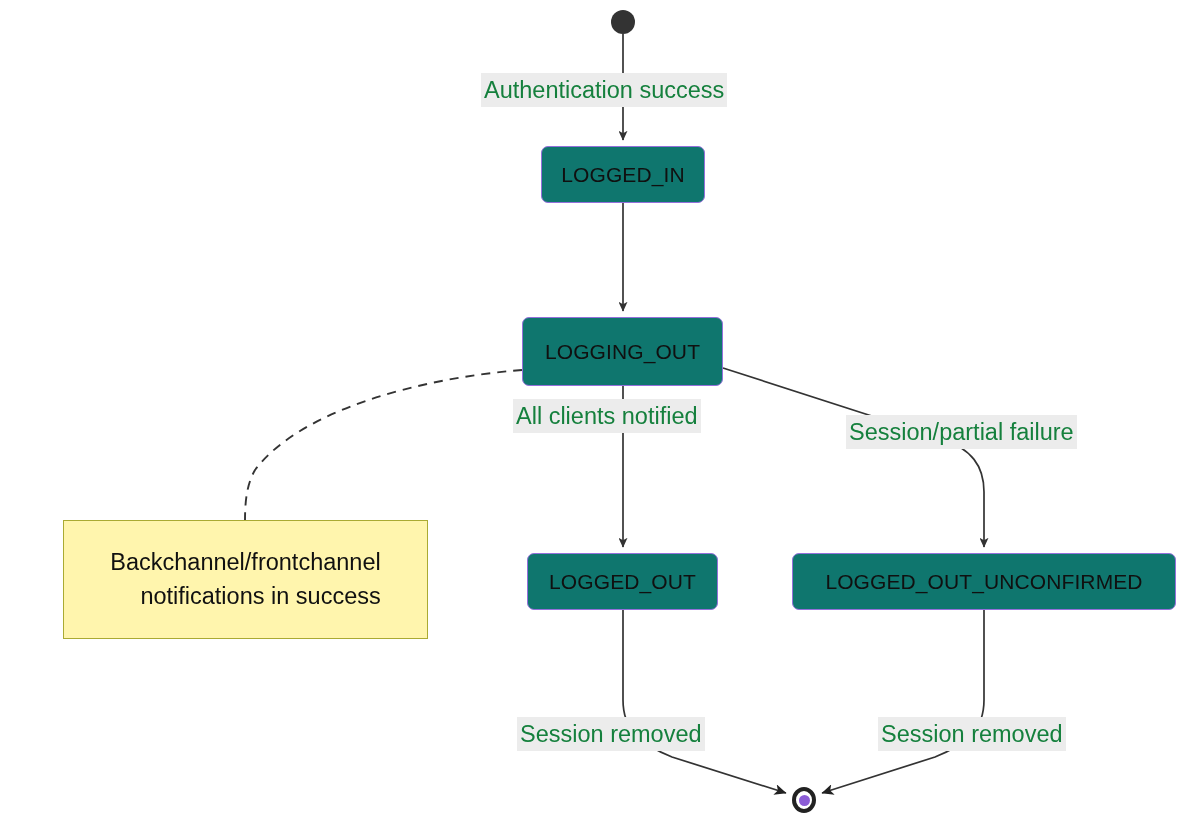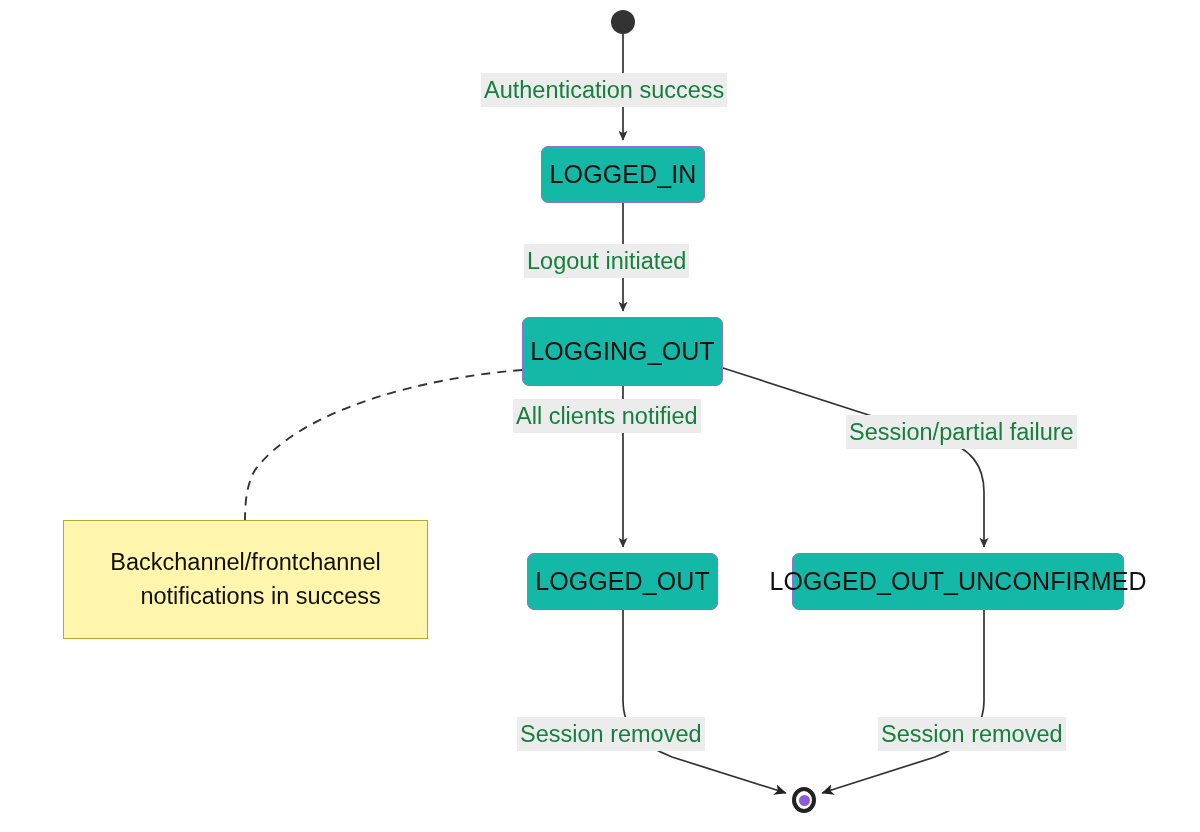--- a/index.html
+++ b/index.html
@@ -27,36 +27,36 @@
     top: 0;
     width: 1200px;
     height: 832px;
     pointer-events: none;
   }
 
   
   .state-node {
     position: absolute;
     box-sizing: border-box;
-    background: #14b8a6;
+    background: #0f766e;
     border: 1.4px solid #9370db;
     border-radius: 7px;
     display: flex;
     align-items: center;
     justify-content: center;
     color: #101010;
-    font-size: 25px;
+    font-size: 21px;
     letter-spacing: 0.1px;
     white-space: nowrap;
   }
 
   #node-logged-in    { left: 541px; top: 146px; width: 164px; height: 57px; }
   #node-logging-out  { left: 522px; top: 317px; width: 201px; height: 69px; }
   #node-logged-out   { left: 527px; top: 553px; width: 191px; height: 57px; }
-  #node-logged-out-unconfirmed { left: 792px; top: 553px; width: 332px; height: 57px; }
+  #node-logged-out-unconfirmed { left: 792px; top: 553px; width: 384px; height: 57px; }
 
   
   #note-backchannel {
     position: absolute;
     left: 63px;
     top: 520px;
     width: 365px;
     height: 119px;
     box-sizing: border-box;
     background: #fff5ad;
@@ -177,21 +177,20 @@
 
   <div id="note-backchannel">
     <div>
       <div>Backchannel/frontchannel</div>
       <div>notifications in success</div>
     </div>
   </div>
 
   <div class="edge-label" id="label-auth-success">Authentication success</div>
 
-  <div class="edge-label" id="label-logout-initiated">Logout initiated</div>
 
   <div class="edge-label" id="label-all-clients">All clients notified</div>
 
   <div class="edge-label" id="label-timeout">Session/partial failure</div>
 
   <div class="edge-label" id="label-session-removed-left">Session removed</div>
 
   <div class="edge-label" id="label-session-removed-right">Session removed</div>
 
   <div id="end-node">

